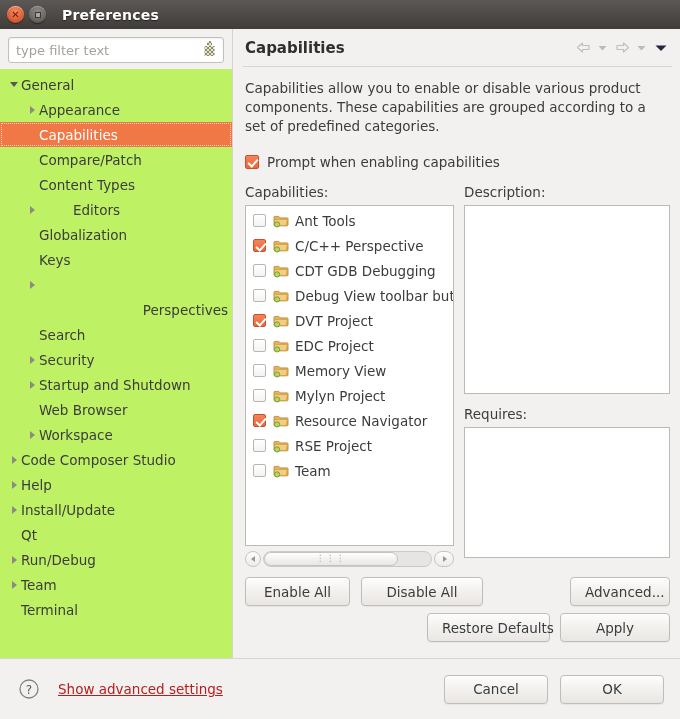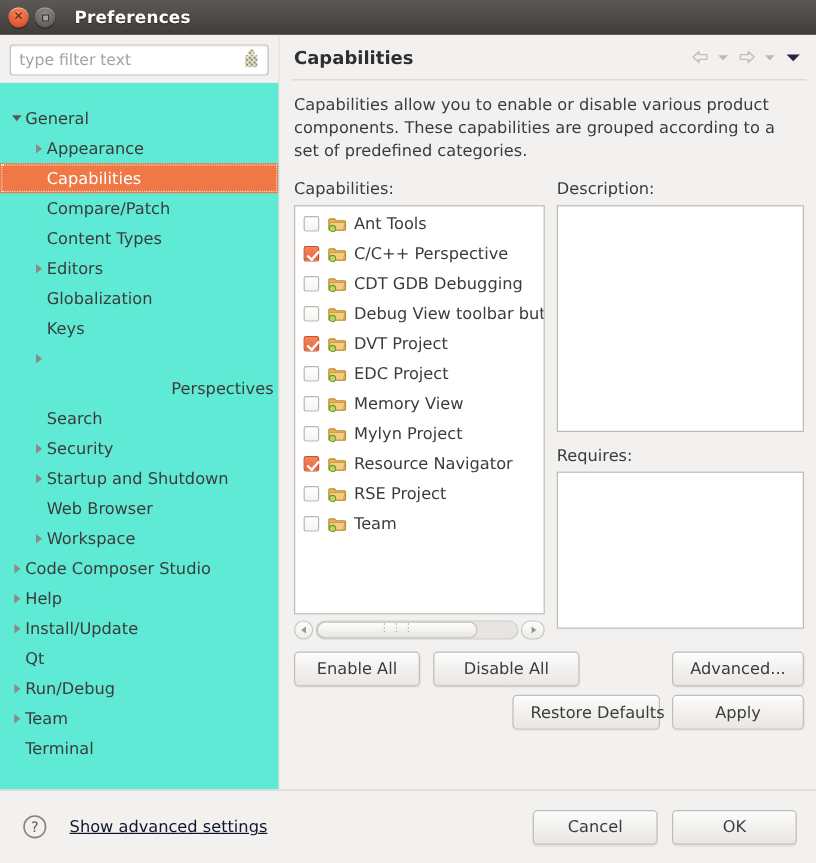--- a/index.html
+++ b/index.html
@@ -107,22 +107,22 @@
   }
   .filter-input::placeholder { color: #a5a19d; opacity: 1; }
   .filter-icon {
     width: 17px; height: 18px;
     flex: 0 0 auto;
     margin-right: 2px;
   }
 
   .tree {
     flex: 1 1 auto;
-    background: #5eead4;
-    padding-top: 17px;
+    background: #bef264;
+    padding-top: 3px;
     overflow: hidden;
     min-height: 0;
   }
   .tree-row {
     height: 25px;
     display: flex;
     align-items: center;
     padding-right: 4px;
     white-space: nowrap;
   }
@@ -355,21 +355,21 @@
   .btnrow1 {
     display: flex;
     align-items: center;
     padding: 10px 2px 0 2px;
     flex: 0 0 auto;
   }
   .btnrow1 .gap { width: 11px; flex: 0 0 11px; }
   .btnrow1 .spacer { flex: 1 1 auto; }
   .btn-enable  { width: 105px; }
   .btn-disable { width: 122px; }
-  .btn-adv     { width: 110px; }
+  .btn-adv     { width: 100px; }
 
   .btnrow2 {
     display: flex;
     align-items: center;
     justify-content: flex-end;
     padding: 7px 2px 0 2px;
     gap: 10px;
     flex: 0 0 auto;
   }
   .btn-restore { width: 123px; }
@@ -382,21 +382,21 @@
     border-top: 1px solid #d9d5d1;
     background: #f2f1f0;
     display: flex;
     align-items: center;
     padding: 0 16px 0 18px;
   }
   .help-icon { width: 22px; height: 22px; flex: 0 0 22px; }
   .adv-link {
     margin-left: 18px;
     font-size: 13.5px;
-    color: #0f172a;
+    color: #b91c1c;
     text-decoration: underline;
     cursor: pointer;
   }
   .footer .spacer { flex: 1 1 auto; }
   .btn-cancel { width: 104px; margin-right: 12px; }
   .btn-ok     { width: 104px; }
 </style>
 </head>
 <body>
 
@@ -448,21 +448,21 @@
             <span class="tree-label">Capabilities</span>
           </div>
           <div class="tree-row" style="padding-left: 26px;">
             <span class="twisty"></span>
             <span class="tree-label">Compare/Patch</span>
           </div>
           <div class="tree-row" style="padding-left: 26px;">
             <span class="twisty"></span>
             <span class="tree-label">Content Types</span>
           </div>
-          <div class="tree-row" style="padding-left: 26px;">
+          <div class="tree-row" style="padding-left: 26px; gap: 34px;">
             <span class="twisty closed"></span>
             <span class="tree-label">Editors</span>
           </div>
           <div class="tree-row" style="padding-left: 26px;">
             <span class="twisty"></span>
             <span class="tree-label">Globalization</span>
           </div>
           <div class="tree-row" style="padding-left: 26px;">
             <span class="twisty"></span>
             <span class="tree-label">Keys</span>
@@ -553,20 +553,24 @@
           <div class="navbtn">
             <svg width="12" height="8" viewBox="0 0 12 8">
               <path d="M0.5 1.5 L11.5 1.5 L6 7 Z" fill="#2b2140"></path>
             </svg>
           </div>
         </div>
       </div>
 
       <div class="page-desc">Capabilities allow you to enable or disable various product components. These capabilities are grouped according to a set of predefined categories.</div>
 
+      <div class="prompt-row">
+        <span class="cb checked"></span>
+        <span class="prompt-label">Prompt when enabling capabilities</span>
+      </div>
 
       <div class="cols">
         <div class="col-left">
           <span class="fld-label">Capabilities:</span>
           <div class="listbox" id="cap-list">
               <div class="cap-row">
                 <span class="cap-cb"></span>
                 <span class="folder-icon"><svg width="16" height="14" viewBox="0 0 16 14">
                     <path d="M1 3.2a.8.8 0 0 1 .8-.8h4l1.3 1.5h7.1a.8.8 0 0 1 .8.8V11a.8.8 0 0 1-.8.8H1.8A.8.8 0 0 1 1 11z" fill="#e7b35a" stroke="#c08c36" stroke-width="0.9"></path>
                     <path d="M1.6 5.4h12.8l-1 5.6a.7.7 0 0 1-.7.6H2.2a.7.7 0 0 1-.7-.6z" fill="#f2cd82" stroke="#c99d45" stroke-width="0.8"></path>

